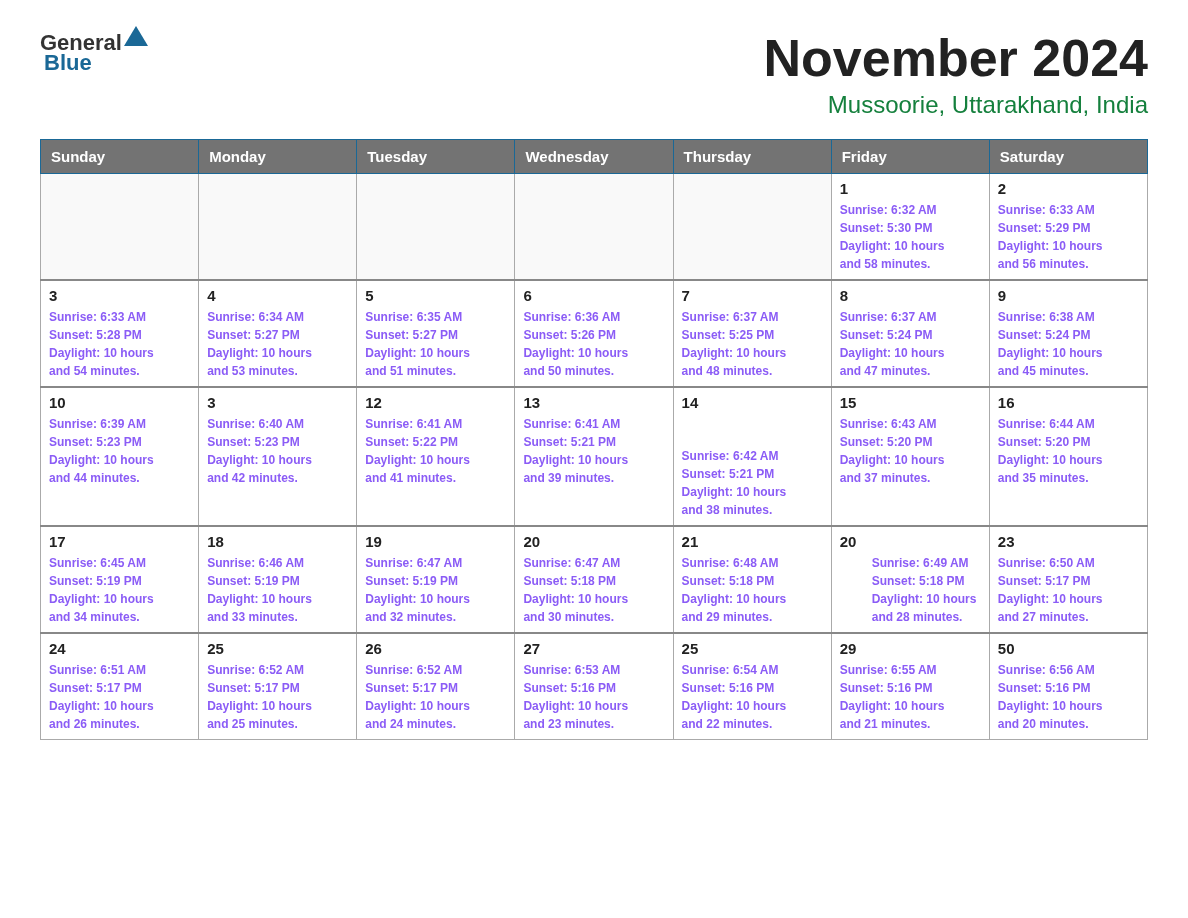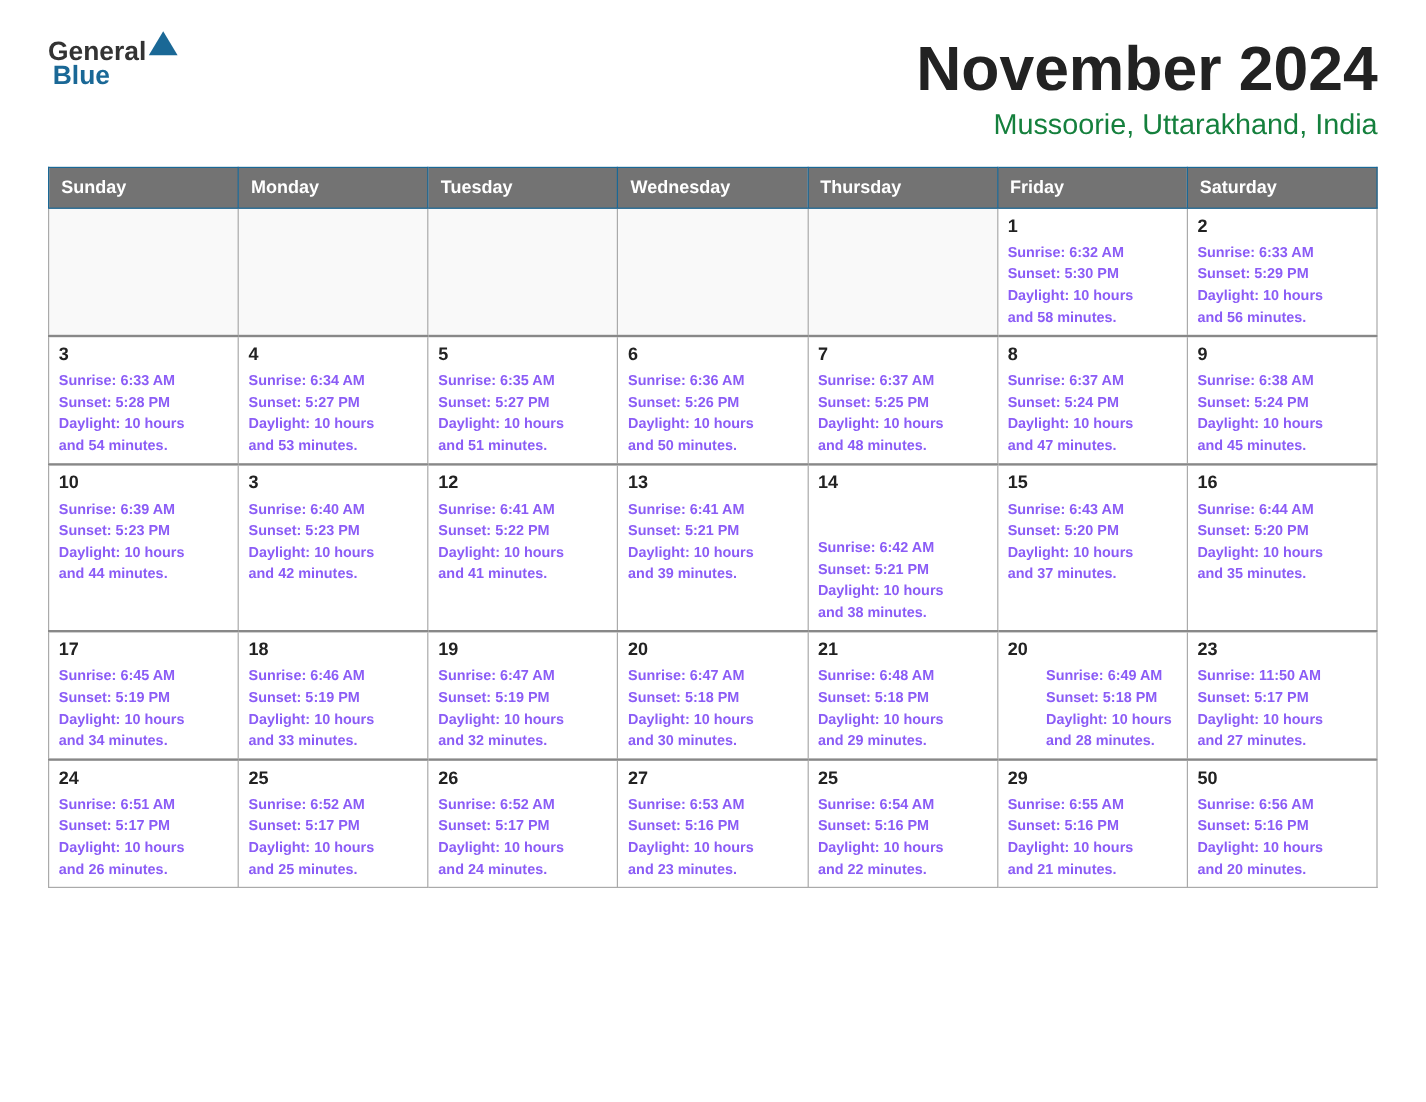--- a/index.html
+++ b/index.html
@@ -294,21 +294,21 @@
         </td>
         <td>
           <div class="day-number">20</div>
           <div class="day-info" style="white-space: pre-line; margin-left: 32px;">Sunrise: 6:49 AM
 Sunset: 5:18 PM
 Daylight: 10 hours
 and 28 minutes.</div>
         </td>
         <td>
           <div class="day-number">23</div>
-          <div class="day-info" style="white-space: pre-line;">Sunrise: 11:50 AM
+          <div class="day-info" style="white-space: pre-line;">Sunrise: 6:50 AM
 Sunset: 5:17 PM
 Daylight: 10 hours
 and 27 minutes.</div>
         </td>
       </tr>
       <tr class="row-separator">
         <td>
           <div class="day-number">24</div>
           <div class="day-info" style="white-space: pre-line;">Sunrise: 6:51 AM
 Sunset: 5:17 PM

